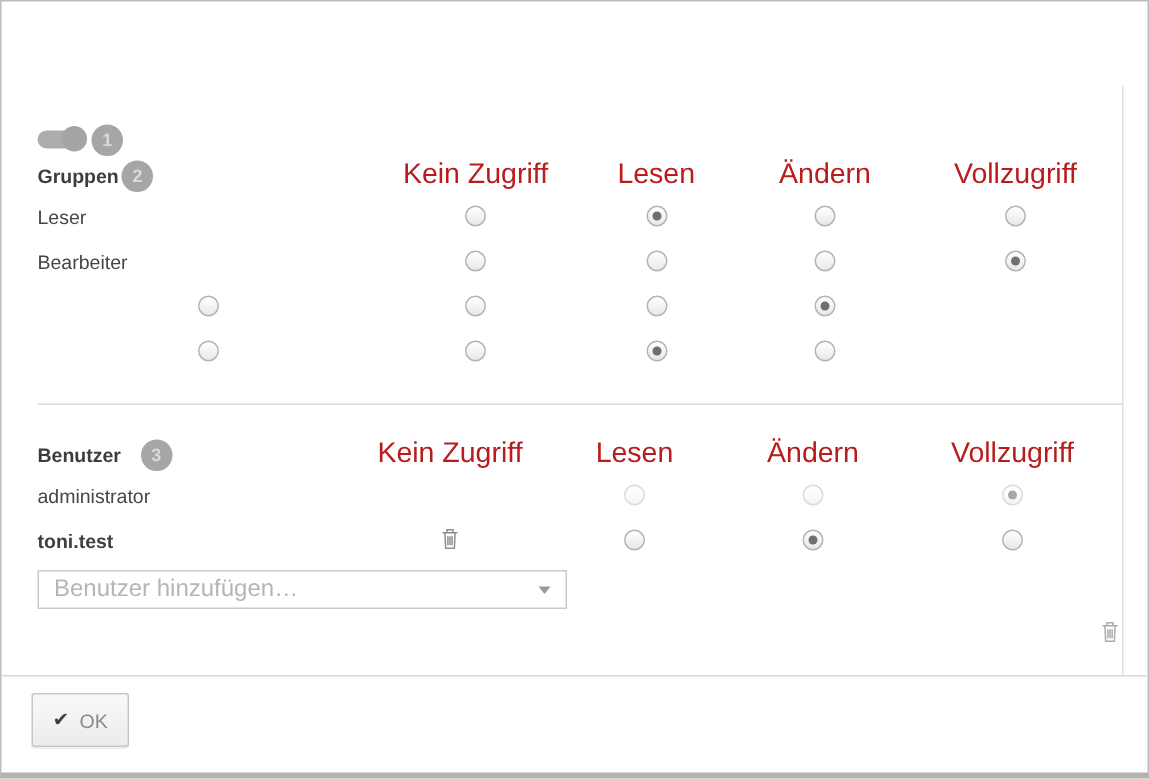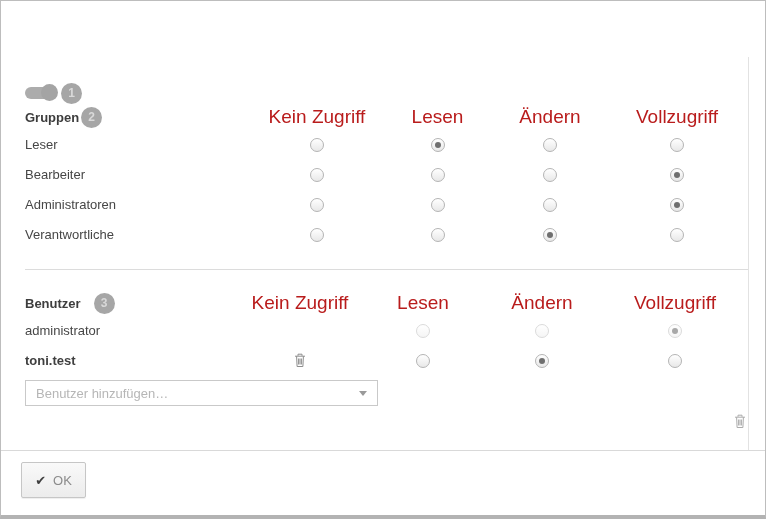--- a/index.html
+++ b/index.html
@@ -64,21 +64,21 @@
   .hr { position:absolute; left:24px; width:723px; height:1px; background:#dcdcdc; }
   .hr1 { top:268px; }
   .vline { position:absolute; left:747px; top:56px; width:1px; height:393px; background:#e2e2e2; }
 
   
   .add-user {
     position:absolute; left:24px; top:379px; width:353px; height:26px;
     border:1px solid #c9c9c9; background:#fff; cursor:pointer;
     display:flex; align-items:center; padding:0 10px;
   }
-  .add-user .placeholder { flex:1; font-size:13px; color:#b6b6b6; }
+  .add-user .placeholder { flex:1; font-size:16px; color:#b6b6b6; }
   .caret {
     width:0; height:0; border-left:4px solid transparent; border-right:4px solid transparent;
     border-top:5px solid #9a9a9a;
   }
 
   
   .remove-link {
     position:absolute; right:19px; top:411px; height:18px;
     display:flex; align-items:center; gap:5px; cursor:pointer;
     font-size:13px; font-weight:bold; color:#9c9c9c;
@@ -132,28 +132,26 @@
       <div class="cell"><span class="radio"></span></div>
     </div>
     <div class="g-row groups-cols">
       <div class="cell name-cell row-name">Bearbeiter</div>
       <div class="cell"><span class="radio"></span></div>
       <div class="cell"><span class="radio"></span></div>
       <div class="cell"><span class="radio"></span></div>
       <div class="cell"><span class="radio checked"></span></div>
     </div>
     <div class="g-row groups-cols">
-      <div class="cell name-cell row-name">Administratoren</div>
-      <div class="cell"><span class="radio"></span></div>
-      <div class="cell"><span class="radio"></span></div>
-      <div class="cell"><span class="radio"></span></div>
-      <div class="cell"><span class="radio checked"></span></div>
-    </div>
-    <div class="g-row groups-cols">
-      <div class="cell name-cell row-name">Verantwortliche</div>
+      <div class="cell"><span class="radio"></span></div>
+      <div class="cell"><span class="radio"></span></div>
+      <div class="cell"><span class="radio"></span></div>
+      <div class="cell"><span class="radio checked"></span></div>
+    </div>
+    <div class="g-row groups-cols">
       <div class="cell"><span class="radio"></span></div>
       <div class="cell"><span class="radio"></span></div>
       <div class="cell"><span class="radio checked"></span></div>
       <div class="cell"><span class="radio"></span></div>
     </div>
   </div>
 
   <div class="hr hr1"></div>
 
   <div class="grid users-grid">

